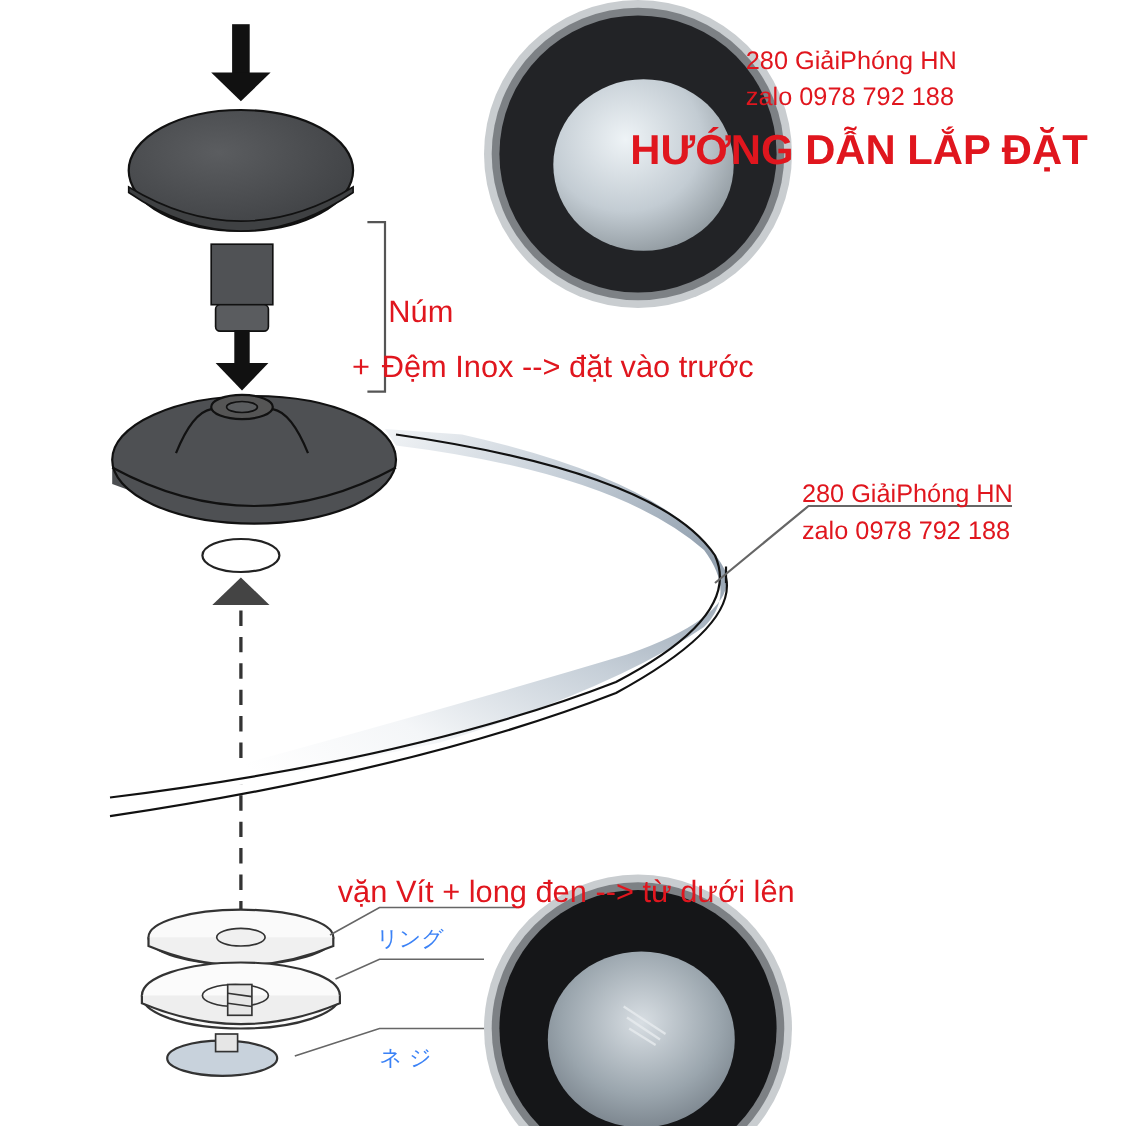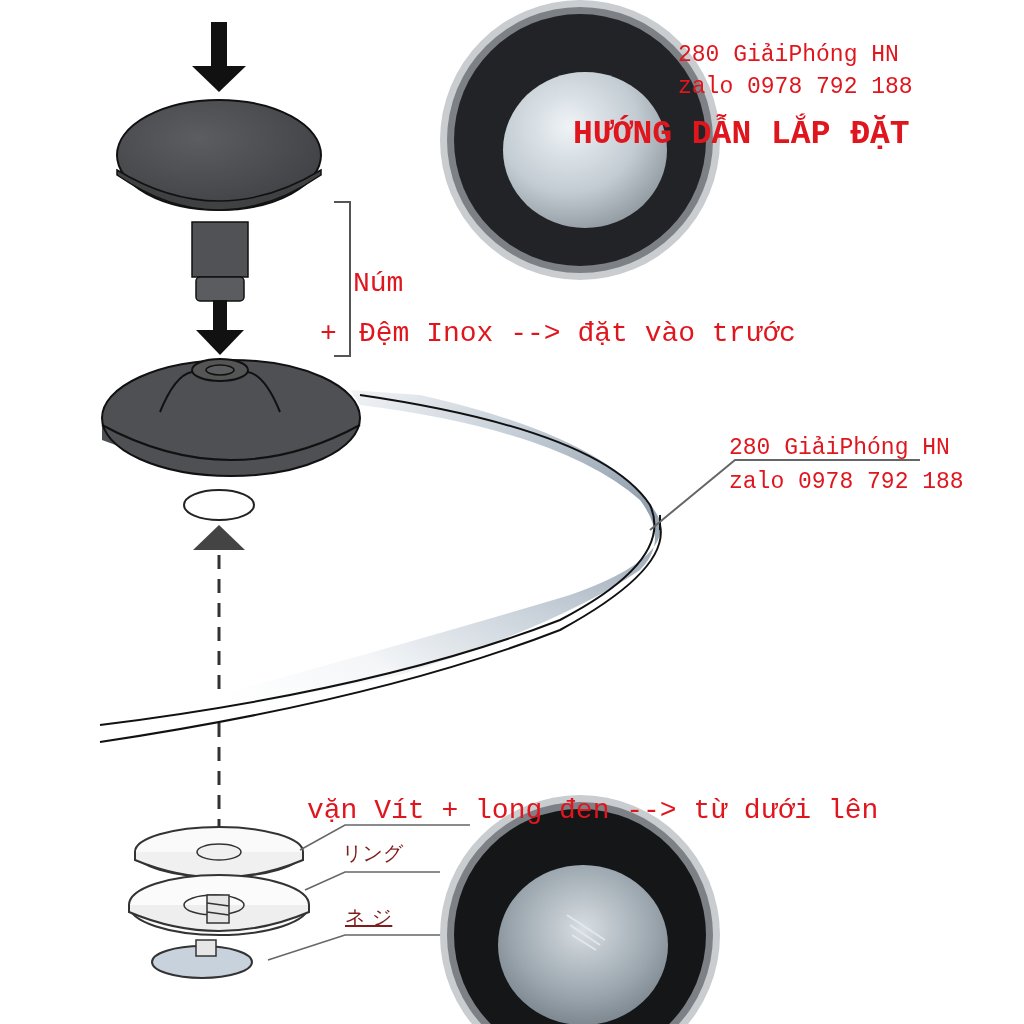--- a/index.html
+++ b/index.html
@@ -1,22 +1,22 @@
 <!DOCTYPE html>
 <html><head>
 <meta charset="utf-8">
 <style>
   html, body { margin:0; padding:0; background:#ffffff; }
   body { width:1024px; height:1024px; position:relative; overflow:hidden; font-family:"Liberation Sans", sans-serif; }
   .layer { position:absolute; left:0; top:0; width:1024px; height:1024px; }
-  .label { position:absolute; color:#e0161e; font-family:Liberation Mono, monospace; white-space:nowrap; line-height:1; }
+  .label { position:absolute; color:#e0161e; font-family:Liberation Sans, sans-serif; white-space:nowrap; line-height:1; }
   .contact { font-size:23px; }
-  .title { font-size:33px; font-weight:bold; }
+  .title { font-size:38px; font-weight:bold; }
   .big { font-size:28px; }
-  .jp { position:absolute; color:#7f1d1d; font-family:"DejaVu Sans", sans-serif; font-size:20px; white-space:nowrap; }
+  .jp { position:absolute; color:#3b82f6; font-family:"DejaVu Sans", sans-serif; font-size:20px; white-space:nowrap; }
 </style>
 </head>
 <body>
 
 <svg class="layer" viewBox="0 0 1024 1024" xmlns="http://www.w3.org/2000/svg">
   <defs>
     <radialGradient id="lidGrad" cx="0.95" cy="0.35" r="0.9">
       <stop offset="0" stop-color="#8e9cab"></stop>
       <stop offset="0.35" stop-color="#c6cfd8"></stop>
       <stop offset="0.7" stop-color="#f4f6f8"></stop>
@@ -121,21 +121,21 @@
     </g>
   </g>
 </svg>
 
 <div class="label contact" style="left:678px; top:44px;">280 GiảiPhóng HN</div>
 <div class="label contact" style="left:678px; top:76px;">zalo 0978 792 188</div>
 <div class="label title" style="left:573px; top:118px;">HƯỚNG DẪN LẮP ĐẶT</div>
 
 <div class="label big" style="left:353px; top:270px;">Núm</div>
 <div class="label big" style="left:320px; top:320px;">+</div>
-<div class="label big" style="left:359px; top:320px;">Đệm Inox --&gt; đặt vào trước</div>
+<div class="label big" style="left:347px; top:320px;">Đệm Inox --&gt; đặt vào trước</div>
 
 <div class="label contact" style="left:729px; top:437px;">280 GiảiPhóng HN</div>
 <div class="label contact" style="left:729px; top:471px;">zalo 0978 792 188</div>
 
 <div class="label big" style="left:307px; top:797px;">vặn Vít + long đen --&gt; từ dưới lên</div>
 
 <div class="jp" style="left:342px; top:840px;">リング</div>
-<div class="jp" style="left:345px; top:904px;text-decoration:underline;">ネ ジ</div>
+<div class="jp" style="left:345px; top:948px;">ネ ジ</div>
 
 </body></html>

